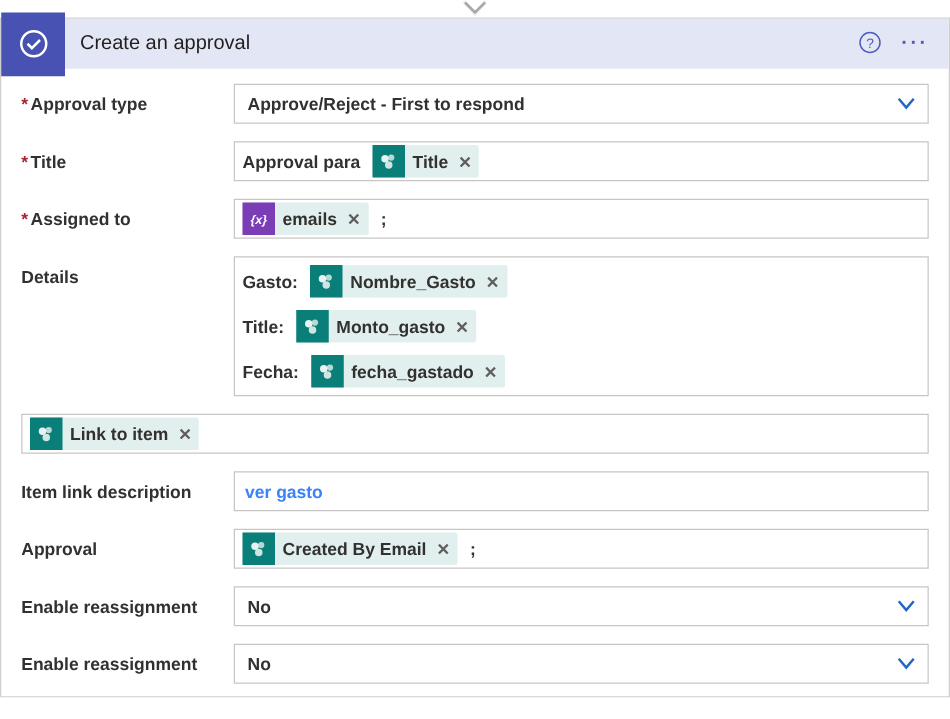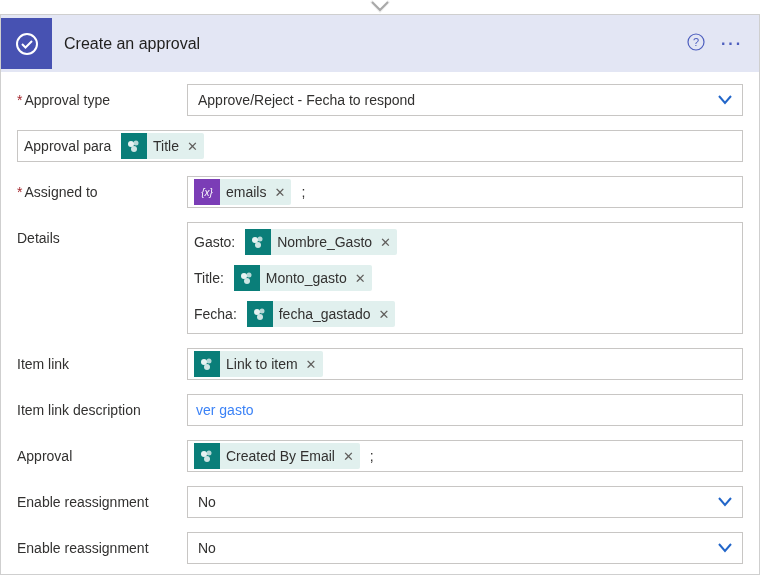--- a/index.html
+++ b/index.html
@@ -21,21 +21,21 @@
     }
     .arrow-down svg { width: 20px; height: 14px; }
     .card {
       border: 1px solid #cfcfcf;
       background: #fff;
     }
     .card-header {
       background: #e3e6f4;
       display: flex;
       align-items: center;
-      height: 57px;
+      height: 40px;
       position: relative;
     }
     .header-icon-box {
       width: 51px;
       height: 51px;
       background: #4752b2;
       display: flex;
       align-items: center;
       justify-content: center;
       flex-shrink: 0;
@@ -53,20 +53,21 @@
       gap: 16px;
       padding-right: 16px;
     }
     .help-icon svg { width: 18px; height: 18px; }
     .more-icon { color: #4d5ebe; font-size: 16px; letter-spacing: 2px; font-weight: bold; }
     .card-body { padding: 12px 16px 10px 16px; }
     .form-row {
       display: flex;
       align-items: flex-start;
       margin-bottom: 14px;
+      font-weight: bold;
     }
     .form-row:last-child { margin-bottom: 0; }
     .form-label {
       width: 170px;
       flex-shrink: 0;
       padding-top: 8px;
       font-size: 14px;
       color: #323130;
     }
     .form-label .required { color: #a4262c; margin-right: 2px; }
@@ -143,29 +144,30 @@
       <span class="more-icon">···</span>
     </div>
   </div>
 
   <div class="card-body">
 
     <div class="form-row">
       <div class="form-label"><span class="required">*</span><span>Approval type</span></div>
       <div class="form-control">
         <div class="input-box select">
-          <span class="static-text">Approve/Reject - Fecha to respond</span>
+          <span class="static-text">Approve/Reject - First to respond</span>
           <span class="chevron"><svg viewBox="0 0 14 10">
                 <path d="M1 1 L7 8 L13 1" fill="none" stroke="#2266c9" stroke-width="2"></path>
               </svg></span>
         </div>
       </div>
     </div>
 
     <div class="form-row">
+      <div class="form-label"><span class="required">*</span><span>Title</span></div>
       <div class="form-control">
         <div class="input-box">
           <span class="static-text">Approval para </span>
           <span class="token">
             <span class="tok-icon">
                 <svg viewBox="0 0 16 16">
                   <circle cx="5" cy="6" r="3" fill="#fff" opacity="0.9"></circle>
                   <circle cx="10" cy="5" r="2.5" fill="#fff" opacity="0.7"></circle>
                   <circle cx="8" cy="11" r="3" fill="#fff" opacity="0.8"></circle>
                 </svg>
@@ -239,21 +241,20 @@
                 </span>
               <span class="tok-label">fecha_gastado</span>
               <span class="tok-x">✕</span>
             </span>
           </div>
         </div>
       </div>
     </div>
 
     <div class="form-row">
-      <div class="form-label"><span>Item link</span></div>
       <div class="form-control">
         <div class="input-box">
           <span class="token">
             <span class="tok-icon">
                 <svg viewBox="0 0 16 16">
                   <circle cx="5" cy="6" r="3" fill="#fff" opacity="0.9"></circle>
                   <circle cx="10" cy="5" r="2.5" fill="#fff" opacity="0.7"></circle>
                   <circle cx="8" cy="11" r="3" fill="#fff" opacity="0.8"></circle>
                 </svg>
               </span>

